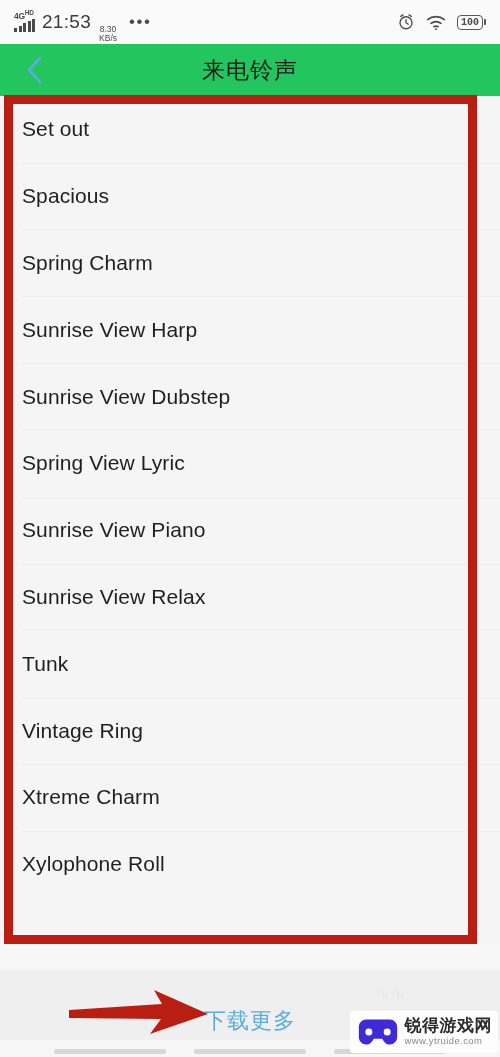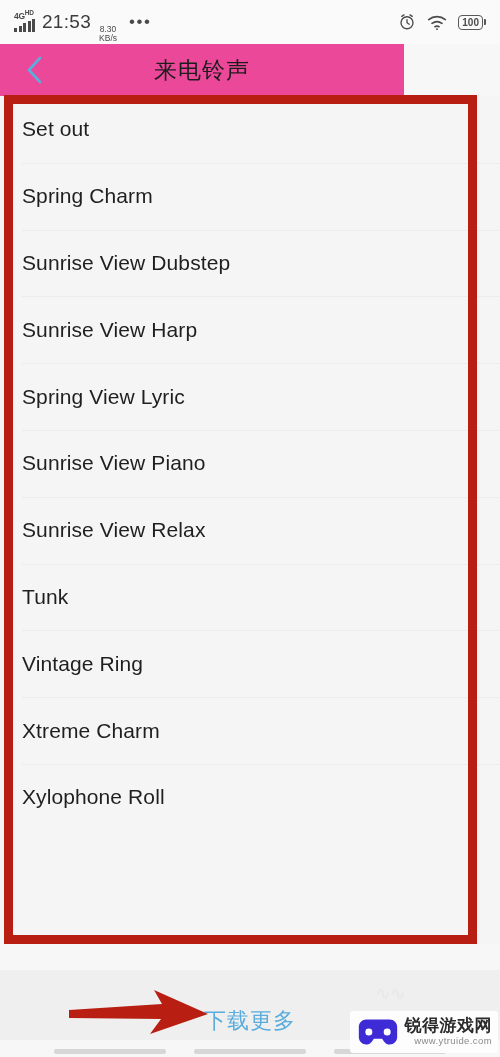--- a/index.html
+++ b/index.html
@@ -101,36 +101,37 @@
     align-items: center;
   }
   .batt-body {
     border: 1.6px solid #585858;
     border-radius: 4px;
     padding: 0px 3px;
     font-size: 10px;
     color: #4b4b4b;
     font-weight: 600;
     line-height: 13px;
+    font-family: Liberation Mono, monospace;
   }
   .batt-tip {
     width: 2px;
     height: 6px;
     background: #585858;
     border-radius: 0 1px 1px 0;
     margin-left: 1px;
   }
 
   
   .title-bar {
     position: absolute;
     left: 0; top: 44px;
-    width: 404px;
+    width: 500px;
     height: 52px;
-    background: #ec4899;
+    background: #22c55e;
     display: flex;
     align-items: center;
   }
   .back-btn {
     position: absolute;
     left: 18px;
     top: 50%;
     transform: translateY(-50%);
     width: 34px;
     height: 34px;
@@ -272,21 +273,20 @@
   }
   .wm-pad {
     width: 40px;
     height: 30px;
     flex: none;
   }
   .wm-text {
     display: flex;
     flex-direction: column;
     line-height: 1.1;
-    text-align: right;
   }
   .wm-title {
     font-size: 17px;
     font-weight: bold;
     color: #2b2b2b;
     letter-spacing: 0.5px;
   }
   .wm-url {
     font-size: 9.5px;
     color: #8a8a8a;
@@ -352,27 +352,30 @@
       </svg>
     </div>
     <div class="page-title">来电铃声</div>
   </div>
 
   <div class="list-area">
       <div class="ring-row">
         <div class="ring-label">Set out</div>
       </div>
       <div class="ring-row">
+        <div class="ring-label">Spacious</div>
+      </div>
+      <div class="ring-row">
         <div class="ring-label">Spring Charm</div>
       </div>
       <div class="ring-row">
+        <div class="ring-label">Sunrise View Harp</div>
+      </div>
+      <div class="ring-row">
         <div class="ring-label">Sunrise View Dubstep</div>
-      </div>
-      <div class="ring-row">
-        <div class="ring-label">Sunrise View Harp</div>
       </div>
       <div class="ring-row">
         <div class="ring-label">Spring View Lyric</div>
       </div>
       <div class="ring-row">
         <div class="ring-label">Sunrise View Piano</div>
       </div>
       <div class="ring-row">
         <div class="ring-label">Sunrise View Relax</div>
       </div>

